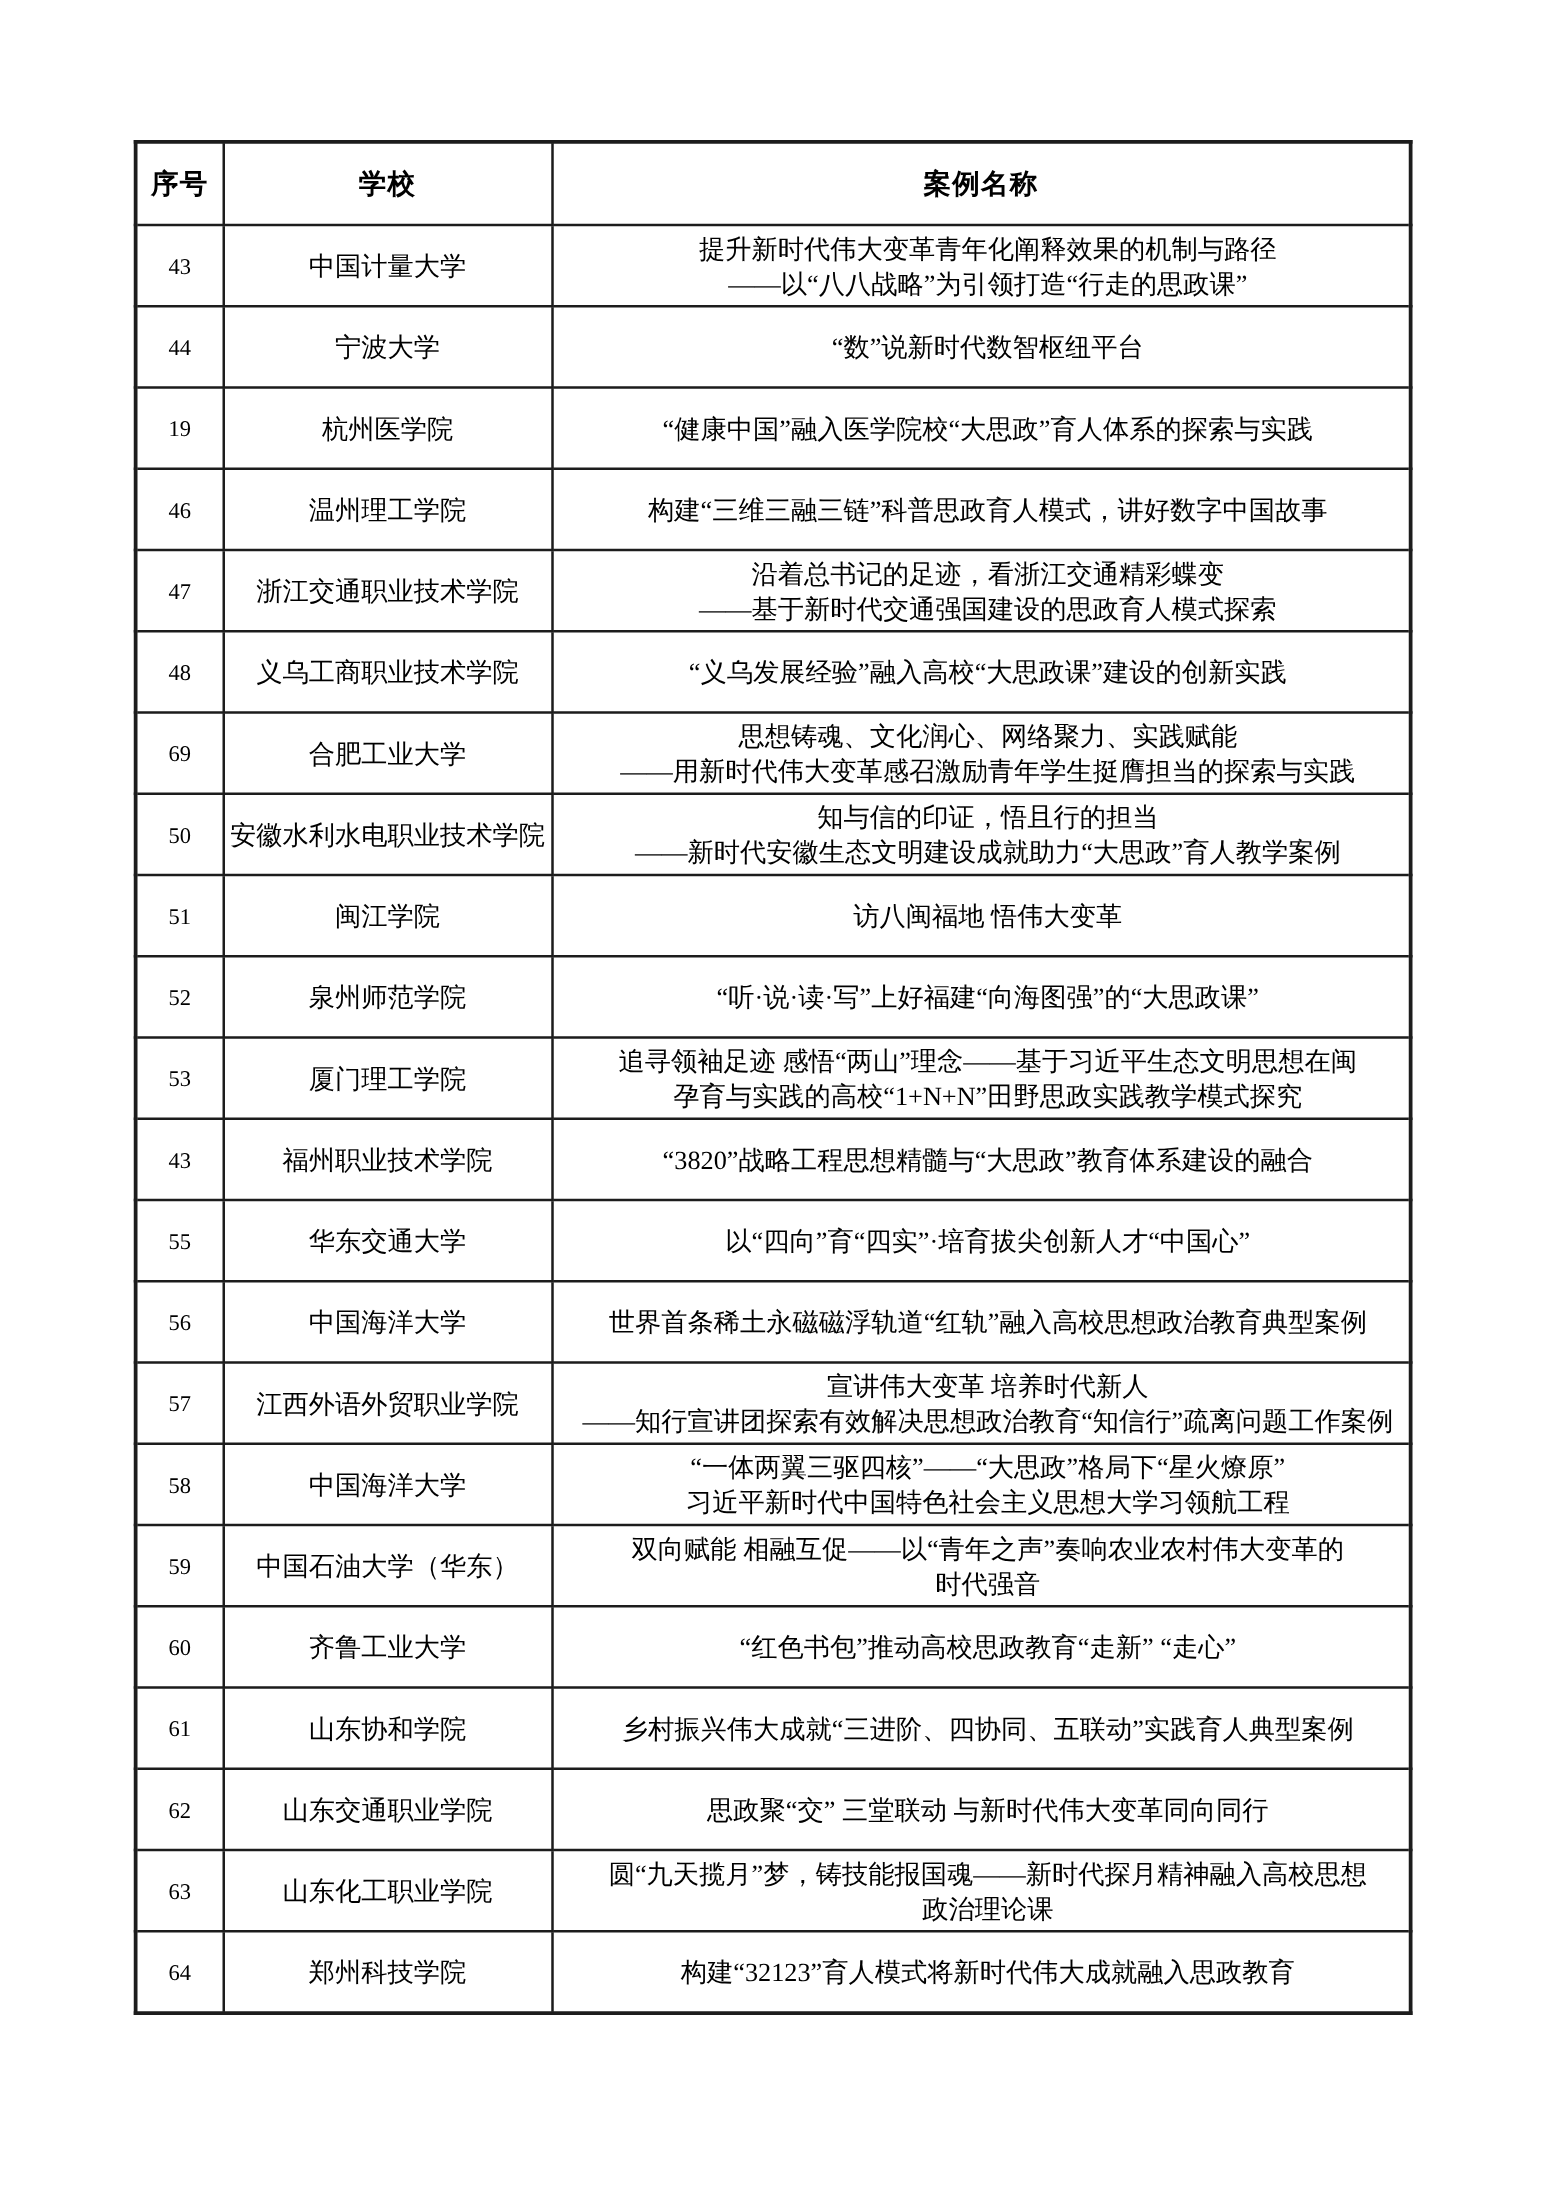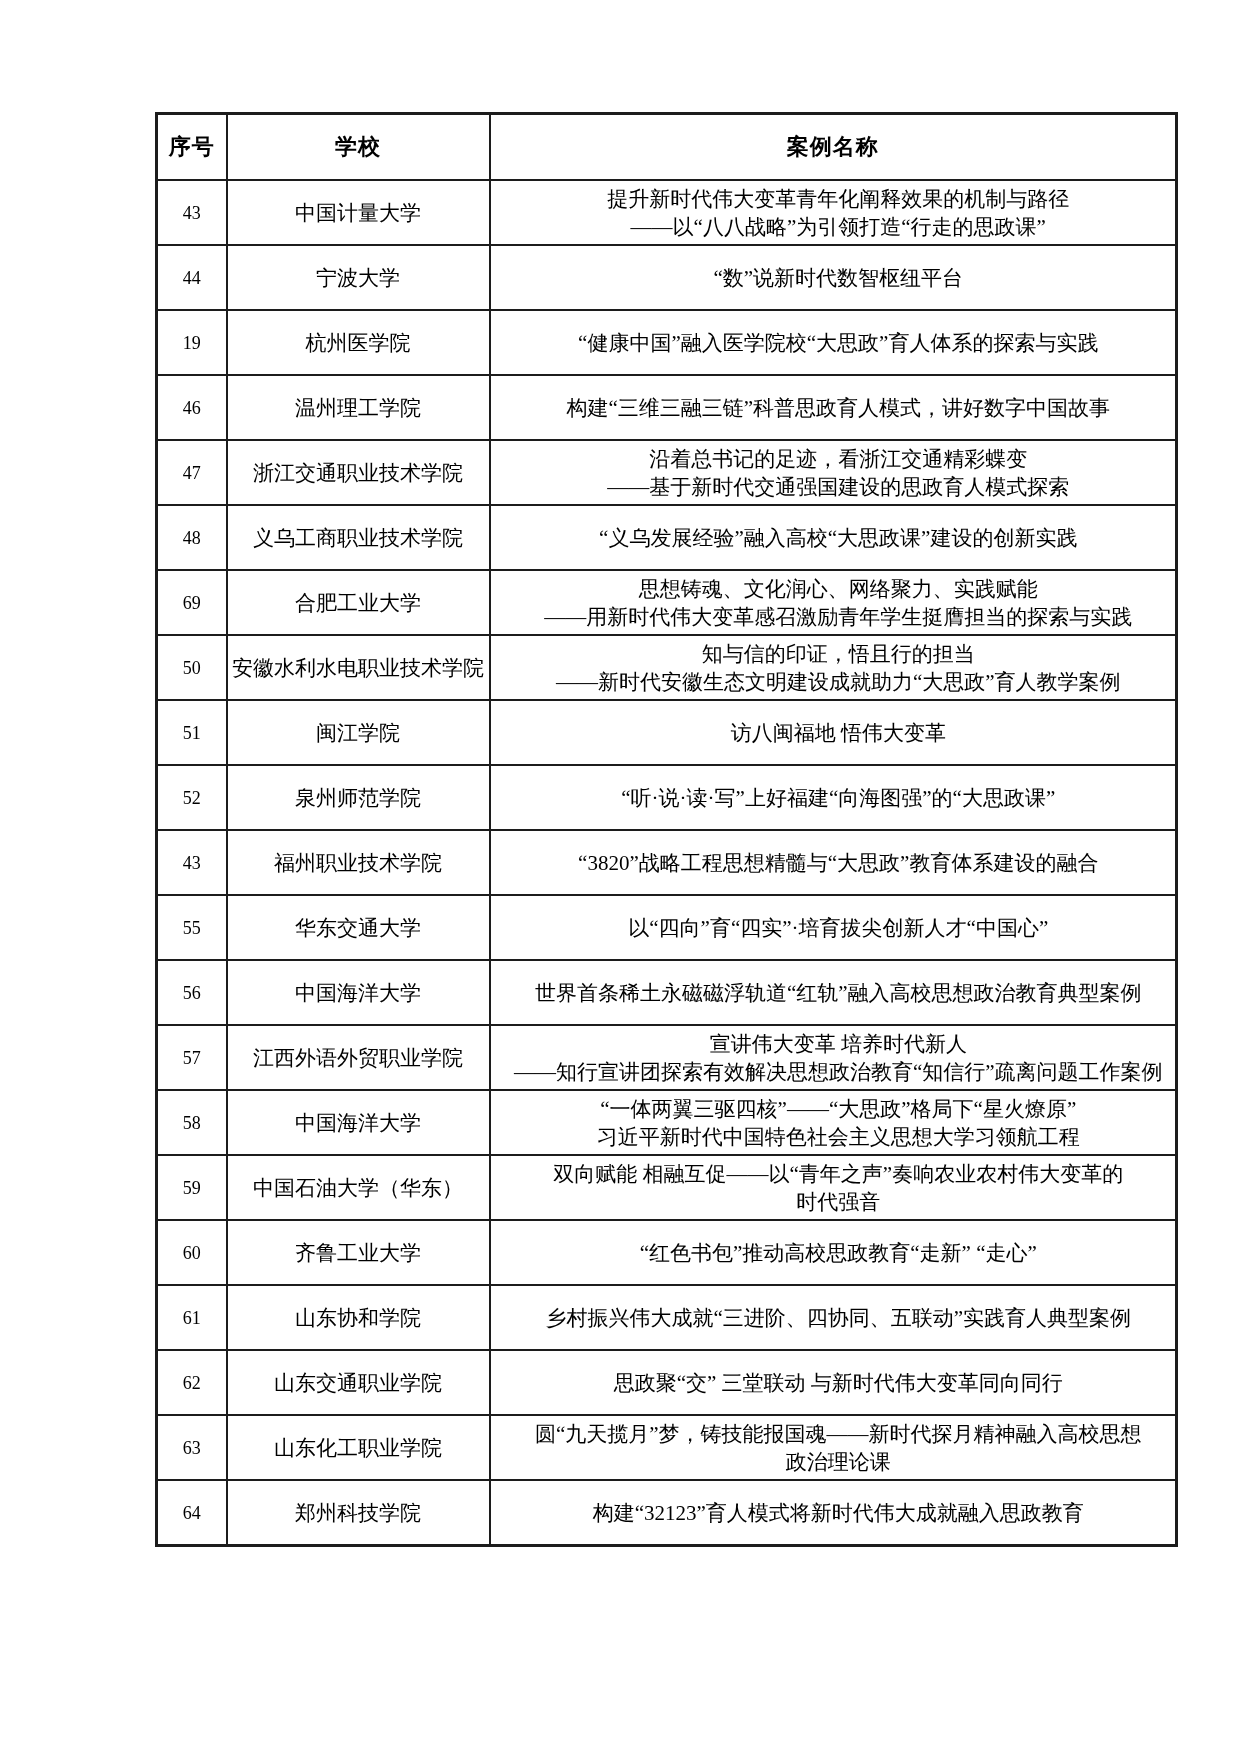--- a/index.html
+++ b/index.html
@@ -23,21 +23,20 @@
     overflow: hidden;
   }
   table.case-table {
     position: absolute;
     left: 107px;
     top: 112px;
     width: 1020px;
     border-collapse: collapse;
     table-layout: fixed;
     border: 3px solid #1c1c1c;
-    margin-left: 48px;
   }
   col.col-no     { width: 70px; }
   col.col-school { width: 263px; }
   col.col-case   { width: 687px; }
   th, td {
     border: 2px solid #1c1c1c;
     text-align: center;
     vertical-align: middle;
     padding: 1px 2px;
     overflow: hidden;
@@ -151,20 +150,28 @@
           </td>
         </tr>
         <tr>
           <td class="no-cell">52</td>
           <td class="school-cell">泉州师范学院</td>
           <td class="case-cell">
             <div class="case-line">“听·说·读·写”上好福建“向海图强”的“大思政课”</div>
           </td>
         </tr>
         <tr>
+          <td class="no-cell">53</td>
+          <td class="school-cell">厦门理工学院</td>
+          <td class="case-cell">
+            <div class="case-line">追寻领袖足迹 感悟“两山”理念——基于习近平生态文明思想在闽</div>
+            <div class="case-line">孕育与实践的高校“1+N+N”田野思政实践教学模式探究</div>
+          </td>
+        </tr>
+        <tr>
           <td class="no-cell">43</td>
           <td class="school-cell">福州职业技术学院</td>
           <td class="case-cell">
             <div class="case-line">“3820”战略工程思想精髓与“大思政”教育体系建设的融合</div>
           </td>
         </tr>
         <tr>
           <td class="no-cell">55</td>
           <td class="school-cell">华东交通大学</td>
           <td class="case-cell">

